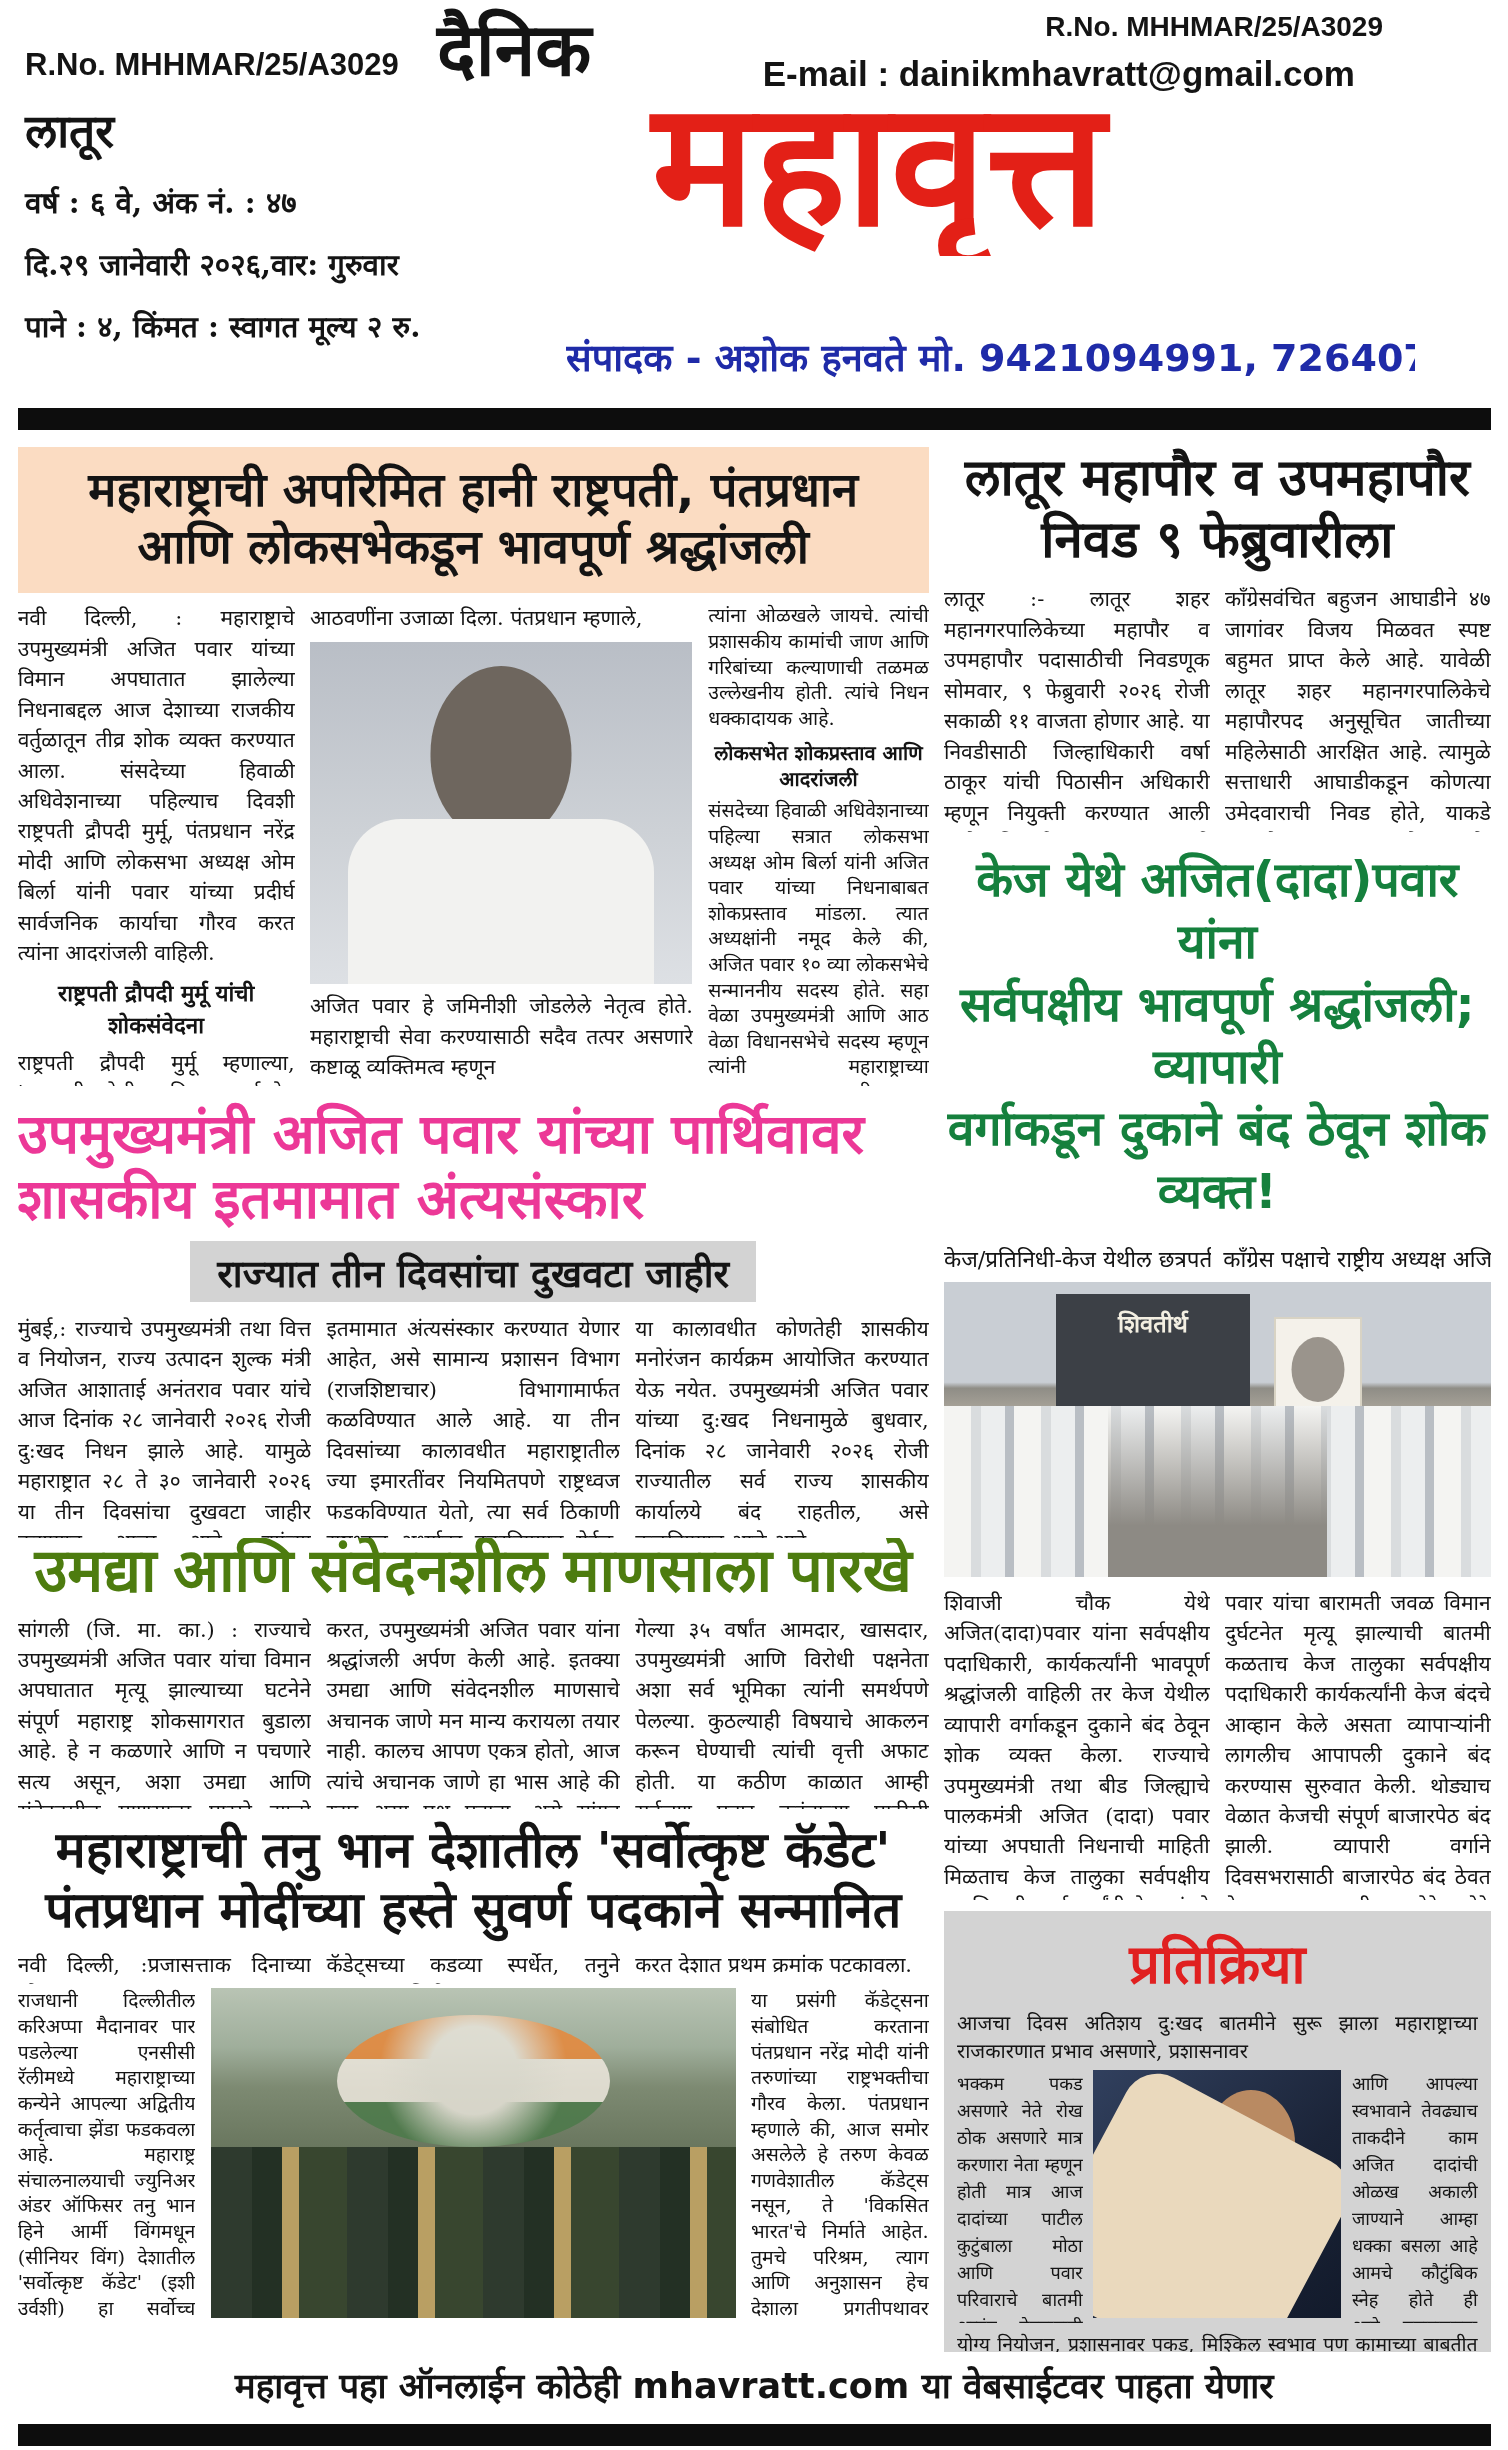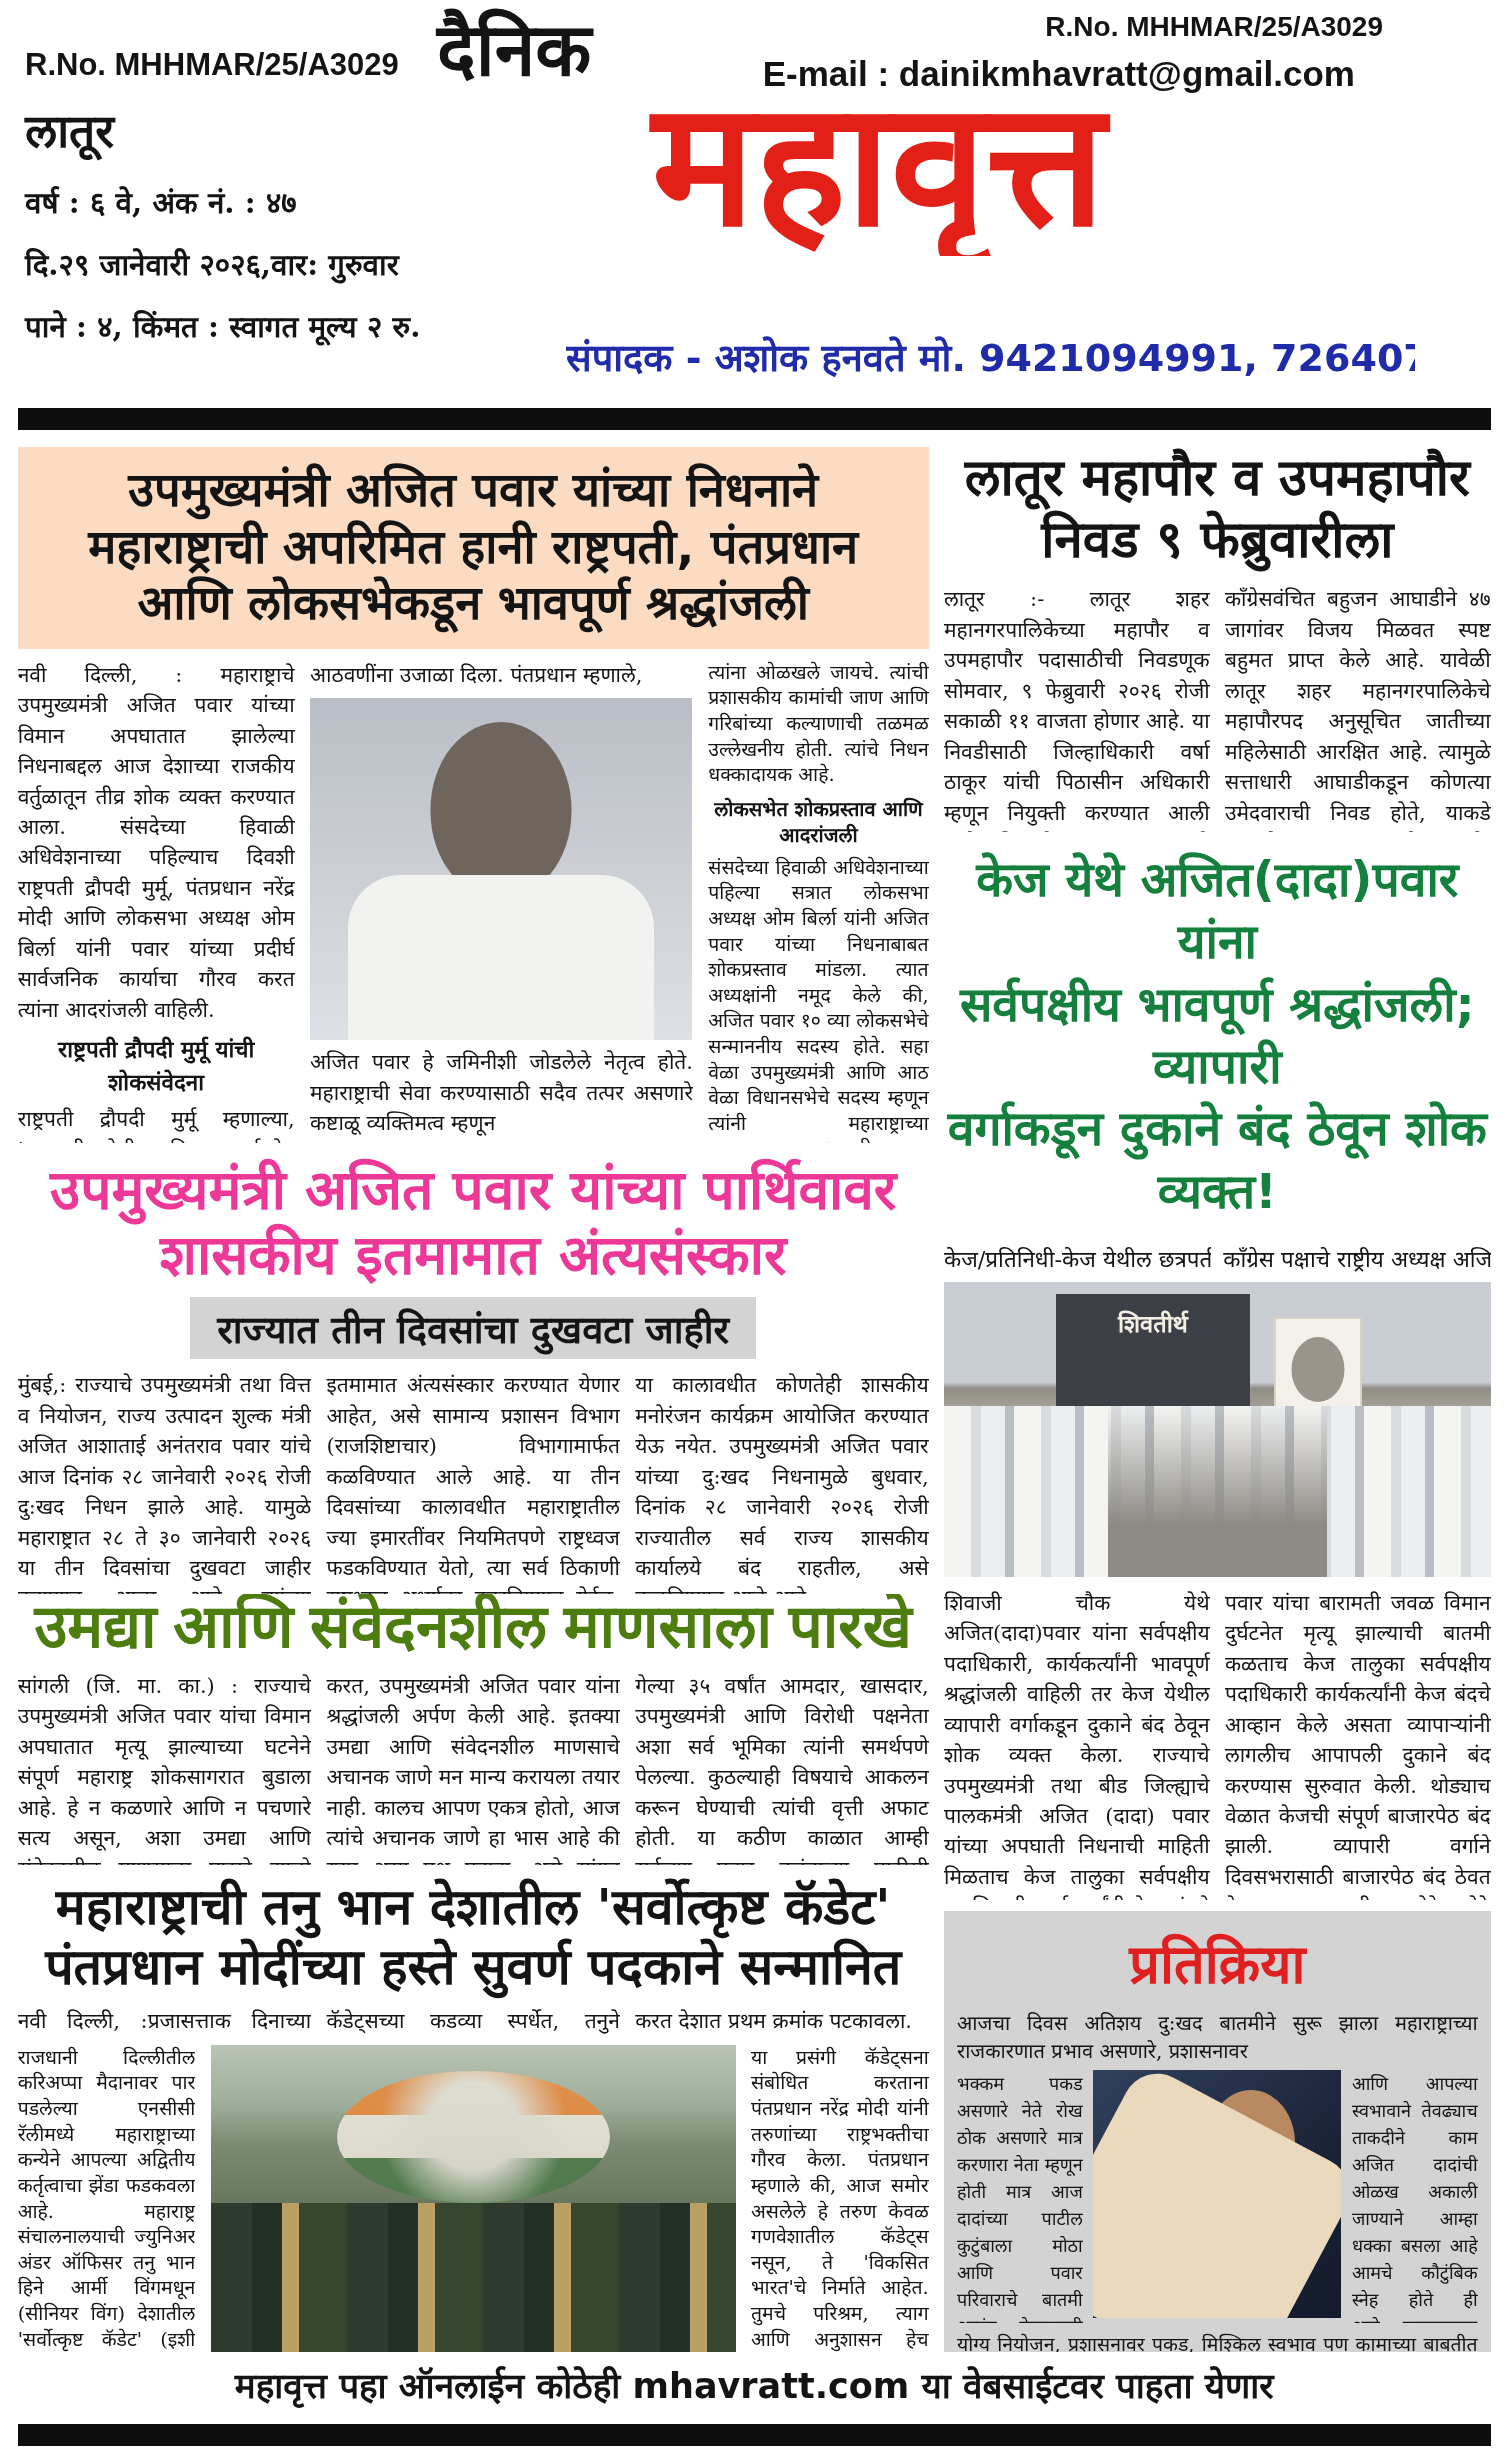--- a/index.html
+++ b/index.html
@@ -38,21 +38,21 @@
   .c p{margin:0 0 8.3px 0;}
   .c .sub{font-weight:bold;font-size:22.4px;text-align:center;margin:3.5px 0 5.9px 0;}
   .tight{font-size:19.4px;line-height:1.32;}
   .w470{width:277px;flex:none;}
   .w650{width:383px;flex:none;}
   .grow{flex:1;min-width:0;}
 
   
   .peach{background:#fbdcc2;padding:15.3px 9.4px 17.7px;text-align:center;
          font-family:"DejaVu Sans",sans-serif;font-weight:bold;font-size:47px;line-height:1.2;}
-  .pink-head{margin-top:15.3px;text-align:center;font-family:"DejaVu Sans",sans-serif;
+  .pink-head{margin-top:15.3px;font-family:"DejaVu Sans",sans-serif;
              font-weight:bold;font-size:55px;line-height:1.18;color:#ec3897;}
   .gray-sub{margin:9.4px auto 0;width:fit-content;max-width:100%;background:#d3d3d3;
             padding:4.7px 27px;font-family:"DejaVu Sans",sans-serif;font-weight:bold;font-size:38px;}
   .orange-head{margin-top:0;text-align:center;font-family:Liberation Sans, sans-serif;
                font-weight:bold;font-size:60px;line-height:1.1;color:#4d7c0f;
                white-space:nowrap;overflow:hidden;}
   .black-head{margin-top:11.8px;text-align:center;font-family:"DejaVu Sans",sans-serif;
               font-weight:bold;font-size:50px;line-height:1.2;}
   .r-head{text-align:center;font-family:"DejaVu Sans",sans-serif;font-weight:bold;
           font-size:51px;line-height:1.22;}
@@ -129,21 +129,20 @@
     <div class="mh-editor" data-name="editor-contact-line">संपादक - अशोक हनवते मो. 9421094991, 7264079990</div>
   </header>
   <div class="hbar top" data-name="masthead-divider-bar"></div>
 
   <div class="content" data-name="page-content">
 
     <section class="col-left" data-name="left-section">
 
       <article data-name="story-tribute">
         <div class="peach" data-name="tribute-headline">
-          <div data-name="tribute-headline-line1">उपमुख्यमंत्री अजित पवार यांच्या निधनाने</div>
           <div data-name="tribute-headline-line2">महाराष्ट्राची अपरिमित हानी राष्ट्रपती, पंतप्रधान</div>
           <div data-name="tribute-headline-line3">आणि लोकसभेकडून भावपूर्ण श्रद्धांजली</div>
         </div>
         <div class="row" style="height:483px;margin-top:10.6px;" data-name="tribute-article-row">
           <div class="c w470" data-name="tribute-column-1">
             <p data-name="tribute-paragraph">नवी दिल्ली, : महाराष्ट्राचे उपमुख्यमंत्री अजित पवार यांच्या विमान अपघातात झालेल्या निधनाबद्दल आज देशाच्या राजकीय वर्तुळातून तीव्र शोक व्यक्त करण्यात आला. संसदेच्या हिवाळी अधिवेशनाच्या पहिल्याच दिवशी राष्ट्रपती द्रौपदी मुर्मू, पंतप्रधान नरेंद्र मोदी आणि लोकसभा अध्यक्ष ओम बिर्ला यांनी पवार यांच्या प्रदीर्घ सार्वजनिक कार्याचा गौरव करत त्यांना आदरांजली वाहिली.</p>
             <p class="sub" data-name="tribute-subhead-murmu">राष्ट्रपती द्रौपदी मुर्मू यांची शोकसंवेदना</p>
             <p data-name="tribute-paragraph">राष्ट्रपती द्रौपदी मुर्मू म्हणाल्या, 'बारामती येथील विमान दुर्घटनेत महाराष्ट्राचे उपमुख्यमंत्री अजित पवार यांचे निधन झाल्याचे वृत्त अत्यंत क्लेशदायक आहे. त्यांचे अकाली जाणे हे राज्याच्या विकासासाठी नुकसानकारक आहे. महाराष्ट्राच्या प्रगतीत, विशेषतः सहकारी क्षेत्रात त्यांनी दिलेले योगदान ऐतिहासिक आहे. '</p>
 
           </div>

